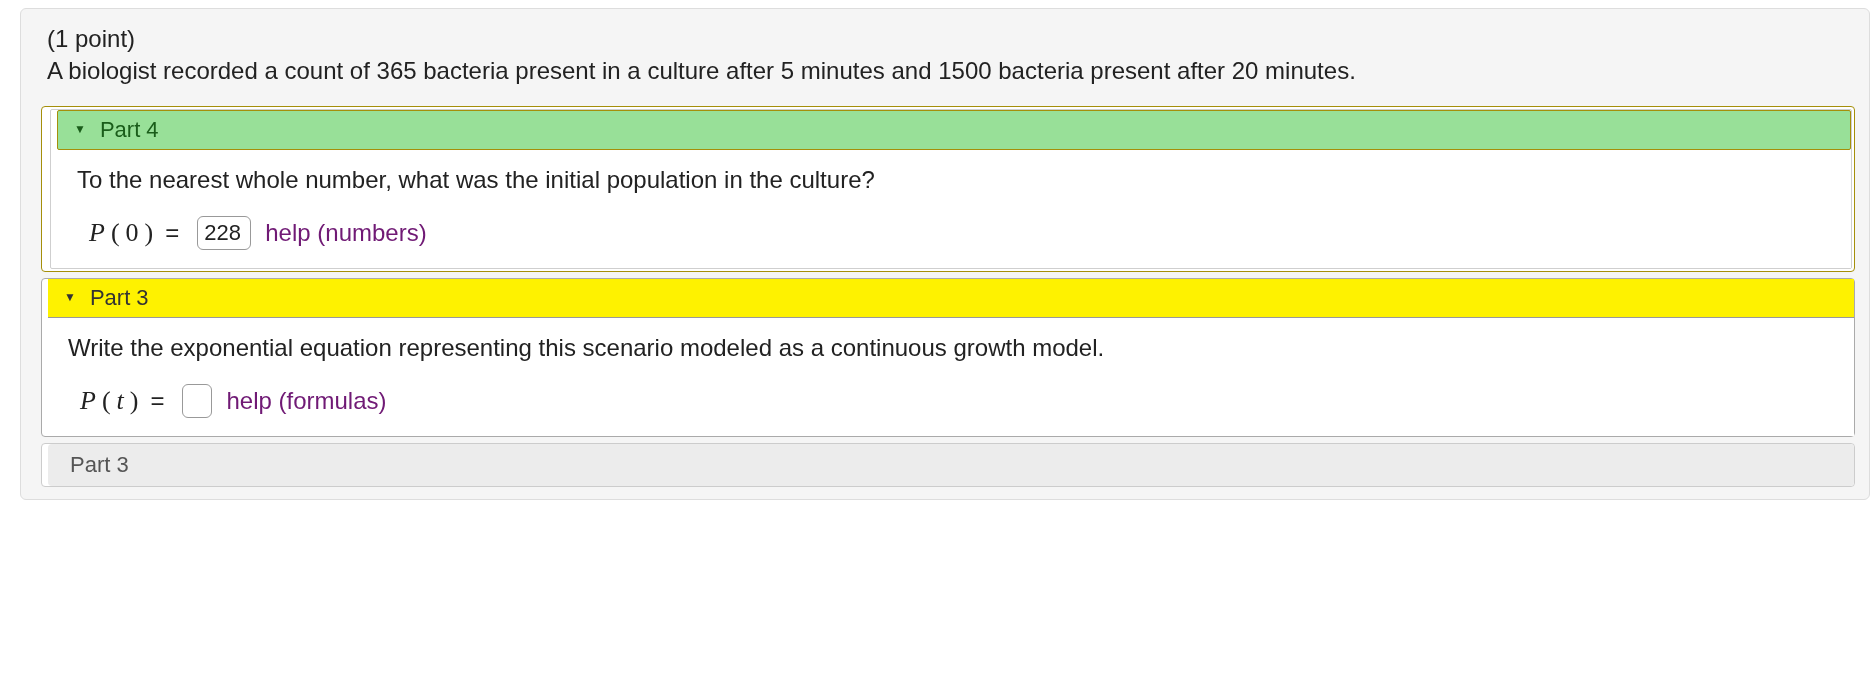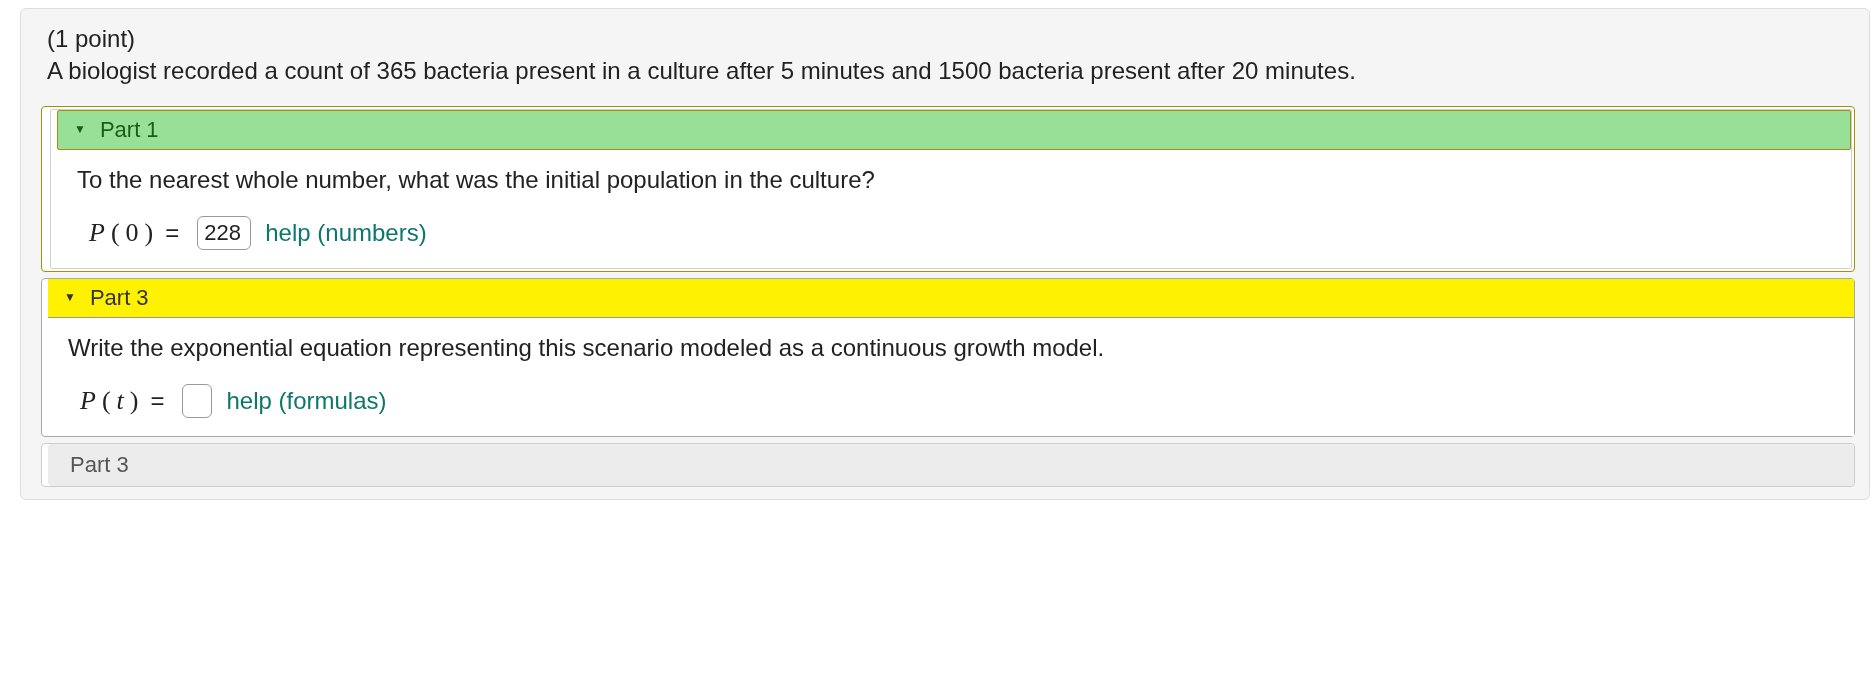--- a/index.html
+++ b/index.html
@@ -114,21 +114,21 @@
     padding: 3px 6px;
     border: 1px solid #999;
     border-radius: 6px;
     background: #fff;
     color: #222;
     text-align: left;
   }
   input.answer.filled { width: 54px; }
   input.answer.empty { width: 30px; }
   .help-link {
-    color: #0f766e;
+    color: #701a75;
     font-size: 24px;
     margin-left: 6px;
     cursor: pointer;
   }
   .part-title { }
 </style>
 </head>
 <body>
 
 <div class="page">
@@ -136,21 +136,21 @@
 
     <div class="problem-intro">
       <span class="points">(1 point)</span>
       <span>A biologist recorded a count of 365 bacteria present in a culture after 5 minutes and 1500 bacteria present after 20 minutes.</span>
     </div>
 
     <div class="outline-gold">
       <div class="part">
         <div class="part-header green">
           <span class="tri">▼</span>
-          <span class="part-title">Part 1</span>
+          <span class="part-title">Part 4</span>
         </div>
         <div class="part-body">
           <div class="prompt-line">To the nearest whole number, what was the initial population in the culture?</div>
           <div class="answer-line">
             <span class="math">
               <span>P</span><span class="paren">(</span><span class="paren">0</span><span class="paren">)</span>
             </span>
             <span class="eq">=</span>
             <input class="answer filled" type="text" value="228" style="">
             <span class="help-link">help (numbers)</span>

